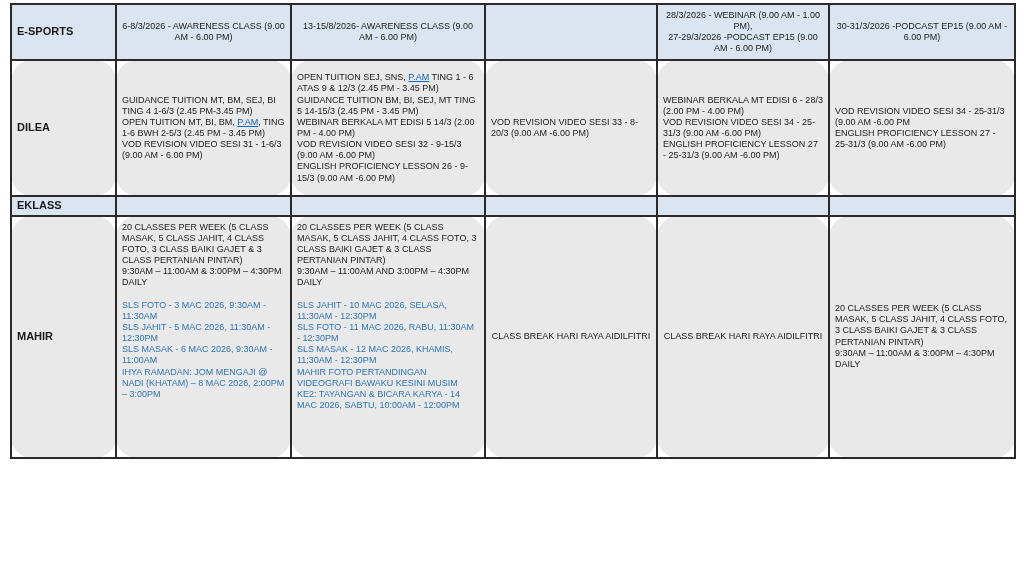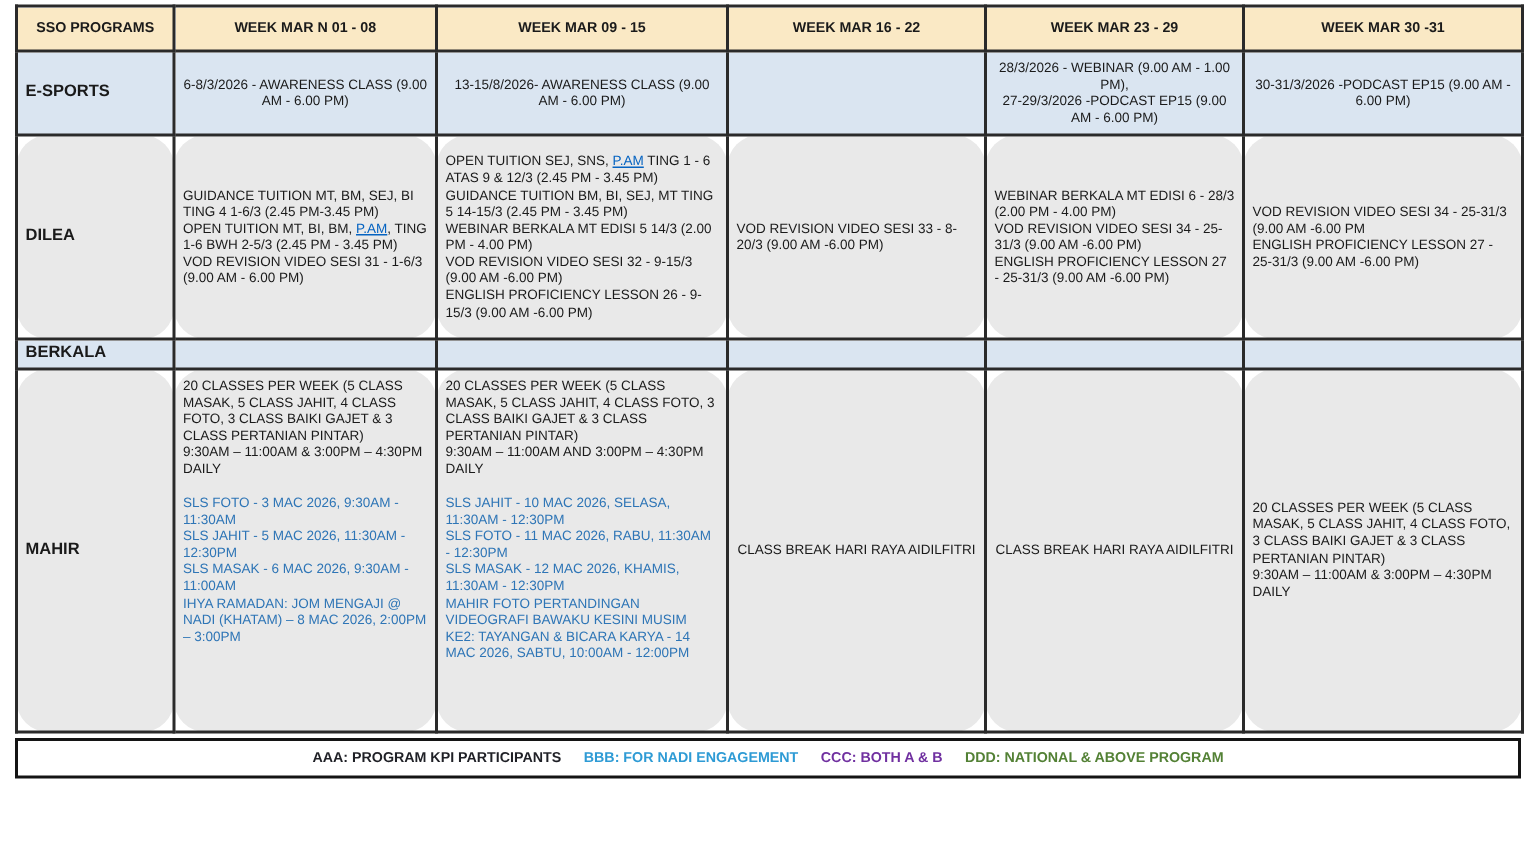--- a/index.html
+++ b/index.html
@@ -52,28 +52,20 @@
     <colgroup>
       <col class="c0">
         <col class="c1">
         <col class="c2">
         <col class="c3">
         <col class="c4">
         <col class="c5">
     </colgroup>
 
     <tbody>
-        <tr class="hdr">
-      <th>SSO PROGRAMS</th>
-      <th>WEEK MAR N 01 - 08</th>
-      <th>WEEK MAR  09 - 15</th>
-      <th>WEEK MAR 16 - 22</th>
-      <th>WEEK MAR  23 - 29</th>
-      <th>WEEK MAR 30 -31</th>
-    </tr>
 
     <tr class="r-esports blue-row">
       <td class="label">E-SPORTS</td>
       <td class="center pre">6-8/3/2026 - AWARENESS CLASS (9.00 AM - 6.00 PM)</td>
       <td class="center pre">13-15/8/2026- AWARENESS CLASS (9.00 AM - 6.00 PM)</td>
       <td class="center pre"></td>
       <td class="center pre">28/3/2026 - WEBINAR (9.00 AM - 1.00 PM),
 27-29/3/2026 -PODCAST EP15 (9.00 AM - 6.00 PM)</td>
       <td class="center pre">30-31/3/2026 -PODCAST EP15 (9.00 AM - 6.00 PM)</td>
     </tr>
@@ -90,21 +82,21 @@
 ENGLISH PROFICIENCY LESSON 26 - 9-15/3 (9.00 AM -6.00 PM)</span></td>
       <td class="pre">VOD REVISION VIDEO SESI 33 - 8-20/3 (9.00 AM -6.00 PM)</td>
       <td class="pre">WEBINAR BERKALA MT EDISI 6 - 28/3 (2.00 PM - 4.00 PM)
 VOD REVISION VIDEO SESI 34 - 25-31/3 (9.00 AM -6.00 PM)
 ENGLISH PROFICIENCY LESSON 27 - 25-31/3 (9.00 AM -6.00 PM)</td>
       <td class="pre">VOD REVISION VIDEO SESI 34 - 25-31/3 (9.00 AM -6.00 PM
 ENGLISH PROFICIENCY LESSON 27 - 25-31/3 (9.00 AM -6.00 PM)</td>
     </tr>
 
     <tr class="r-eklass blue-row">
-      <td class="label">BERKALA</td>
+      <td class="label">EKLASS</td>
       <td></td>
       <td></td>
       <td></td>
       <td></td>
       <td></td>
     </tr>
 
     <tr class="r-mahir gray-row">
       <td class="label">MAHIR</td>
       <td class="top"><span class="pre">20 CLASSES PER WEEK (5 CLASS MASAK, 5 CLASS JAHIT, 4 CLASS FOTO, 3 CLASS BAIKI GAJET &amp; 3 CLASS PERTANIAN PINTAR)
@@ -118,19 +110,13 @@
 SLS MASAK - 12 MAC 2026, KHAMIS, 11:30AM - 12:30PM
 MAHIR FOTO PERTANDINGAN VIDEOGRAFI BAWAKU KESINI MUSIM KE2: TAYANGAN &amp; BICARA KARYA - 14 MAC 2026, SABTU, 10:00AM - 12:00PM</span></td>
       <td class="center">CLASS BREAK HARI RAYA AIDILFITRI</td>
       <td class="center">CLASS BREAK HARI RAYA AIDILFITRI</td>
       <td class="pre">20 CLASSES PER WEEK (5 CLASS MASAK, 5 CLASS JAHIT, 4 CLASS FOTO, 3 CLASS BAIKI GAJET &amp; 3 CLASS PERTANIAN PINTAR)
 9:30AM – 11:00AM &amp; 3:00PM – 4:30PM DAILY</td>
     </tr>
   </tbody>
     </table>
 
-  <div class="legend">
-    <span class="lg-aaa">AAA: PROGRAM KPI PARTICIPANTS</span>
-    <span class="lg-bbb">BBB:  FOR NADI ENGAGEMENT</span>
-    <span class="lg-ccc">CCC:  BOTH  A &amp; B</span>
-    <span class="lg-ddd">DDD: NATIONAL &amp; ABOVE PROGRAM</span>
-  </div>
 </div>
 
 </body></html>

